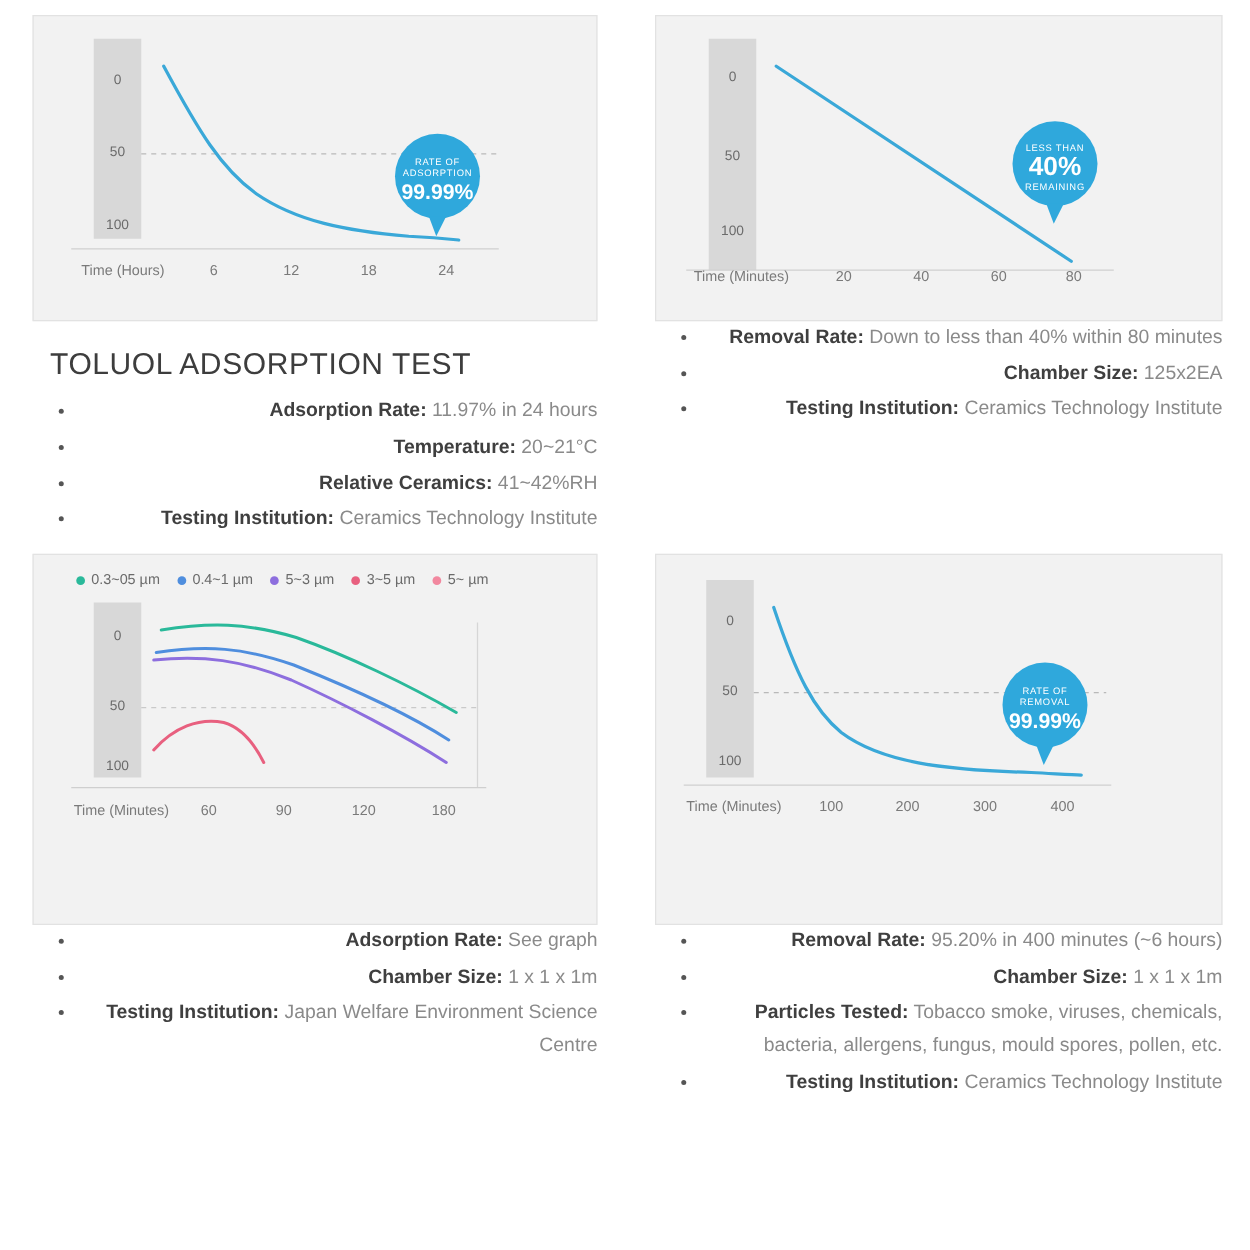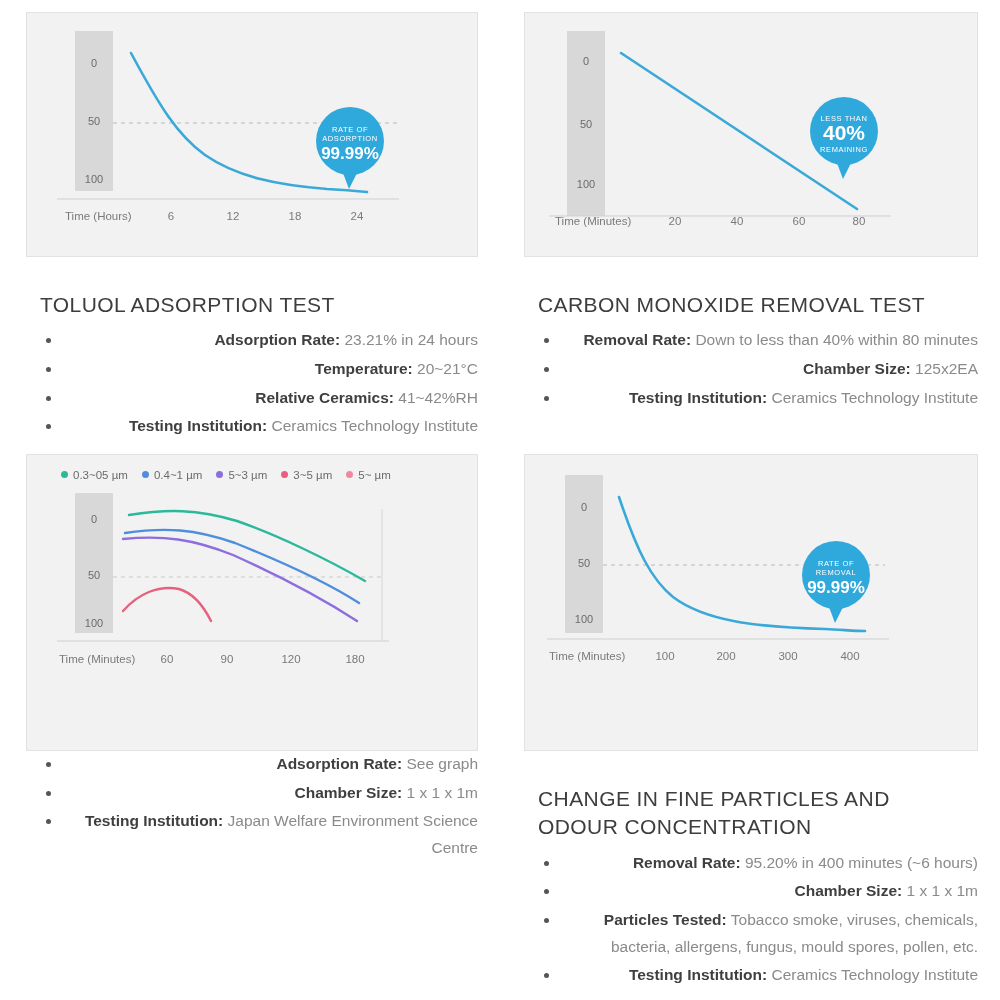--- a/index.html
+++ b/index.html
@@ -26,24 +26,24 @@
     border:1px solid #e2e2e2;
     box-sizing:border-box;
     position:relative;
   }
   .chartbox.h1{ height:245px; }
   .chartbox.h2{ height:297px; }
 
   .chartbox svg{ display:block; }
 
   .title{
-    font-size:21px;
+    font-size:24px;
     letter-spacing:0.02em;
     color:#3d3d3d;
-    margin:34px 0 8px 14px;
+    margin:19px 0 8px 14px;
     line-height:1.35;
     font-weight:400;
   }
   ul.facts{
     margin:0 0 0 16px;
     padding:0 0 0 20px;
     list-style:disc;
     text-align:right;
   }
   ul.facts li{
@@ -98,21 +98,21 @@
           <text x="323" y="119" font-size="7.5" fill="#ffffff" text-anchor="middle" letter-spacing="0.6" font-family="Liberation Sans, sans-serif">RATE OF</text>
           <text x="323" y="128" font-size="7.5" fill="#ffffff" text-anchor="middle" letter-spacing="0.6" font-family="Liberation Sans, sans-serif">ADSORPTION</text>
           <text x="323" y="146" font-size="17" fill="#ffffff" text-anchor="middle" font-weight="bold" font-family="Liberation Sans, sans-serif">99.99%</text>
         </g>
       </svg>
     </div>
     <div class="title">
       <div>TOLUOL ADSORPTION TEST</div>
     </div>
     <ul class="facts">
-      <li><b>Adsorption Rate:</b> <span>23.21% in 24 hours</span></li>
+      <li><b>Adsorption Rate:</b> <span>11.97% in 24 hours</span></li>
       <li><b>Temperature:</b> <span>20~21°C</span></li>
       <li><b>Relative Ceramics:</b> <span>41~42%RH</span></li>
       <li><b>Testing Institution:</b> <span>Ceramics Technology Institute</span></li>
     </ul>
   </div>
 
   <div class="cell right">
     <div class="chartbox h1">
       <svg width="388" height="243" viewBox="0 0 388 243">
         <rect x="42" y="18" width="38" height="185" fill="#d8d8d8"></rect>
@@ -127,23 +127,20 @@
         <text x="274" y="212" font-size="11.5" fill="#7a7a7a" text-anchor="middle" font-family="Liberation Sans, sans-serif">60</text>
         <text x="334" y="212" font-size="11.5" fill="#7a7a7a" text-anchor="middle" font-family="Liberation Sans, sans-serif">80</text>
         <g>
           <circle cx="319" cy="118" r="34" fill="#2fa8dc"></circle>
           <path d="M312,150 L326,150 L318,166 Z" fill="#2fa8dc"></path>
           <text x="319" y="108" font-size="7.5" fill="#ffffff" text-anchor="middle" letter-spacing="0.6" font-family="Liberation Sans, sans-serif">LESS THAN</text>
           <text x="319" y="127" font-size="21" fill="#ffffff" text-anchor="middle" font-weight="bold" font-family="Liberation Sans, sans-serif">40%</text>
           <text x="319" y="139" font-size="7.5" fill="#ffffff" text-anchor="middle" letter-spacing="0.6" font-family="Liberation Sans, sans-serif">REMAINING</text>
         </g>
       </svg>
-    </div>
-    <div class="title">
-      <div>CARBON MONOXIDE REMOVAL TEST</div>
     </div>
     <ul class="facts">
       <li><b>Removal Rate:</b> <span>Down to less than 40% within 80 minutes</span></li>
       <li><b>Chamber Size:</b> <span>125x2EA</span></li>
       <li><b>Testing Institution:</b> <span>Ceramics Technology Institute</span></li>
     </ul>
   </div>
 
   <div class="cell left">
     <div class="chartbox h2">
@@ -214,24 +211,20 @@
         <text x="325" y="205" font-size="11.5" fill="#7a7a7a" text-anchor="middle" font-family="Liberation Sans, sans-serif">400</text>
         <g>
           <circle cx="311" cy="120" r="34" fill="#2fa8dc"></circle>
           <path d="M304,152 L318,152 L310,168 Z" fill="#2fa8dc"></path>
           <text x="311" y="111" font-size="7.5" fill="#ffffff" text-anchor="middle" letter-spacing="0.6" font-family="Liberation Sans, sans-serif">RATE OF</text>
           <text x="311" y="120" font-size="7.5" fill="#ffffff" text-anchor="middle" letter-spacing="0.6" font-family="Liberation Sans, sans-serif">REMOVAL</text>
           <text x="311" y="138" font-size="17" fill="#ffffff" text-anchor="middle" font-weight="bold" font-family="Liberation Sans, sans-serif">99.99%</text>
         </g>
       </svg>
     </div>
-    <div class="title">
-      <div>CHANGE IN FINE PARTICLES AND</div>
-      <div>ODOUR CONCENTRATION</div>
-    </div>
     <ul class="facts">
       <li><b>Removal Rate:</b> <span>95.20% in 400 minutes (~6 hours)</span></li>
       <li><b>Chamber Size:</b> <span>1 x 1 x 1m</span></li>
       <li><b>Particles Tested:</b> <span>Tobacco smoke, viruses, chemicals, bacteria, allergens, fungus, mould spores, pollen, etc.</span></li>
       <li><b>Testing Institution:</b> <span>Ceramics Technology Institute</span></li>
     </ul>
   </div>
 
 </div>
 

